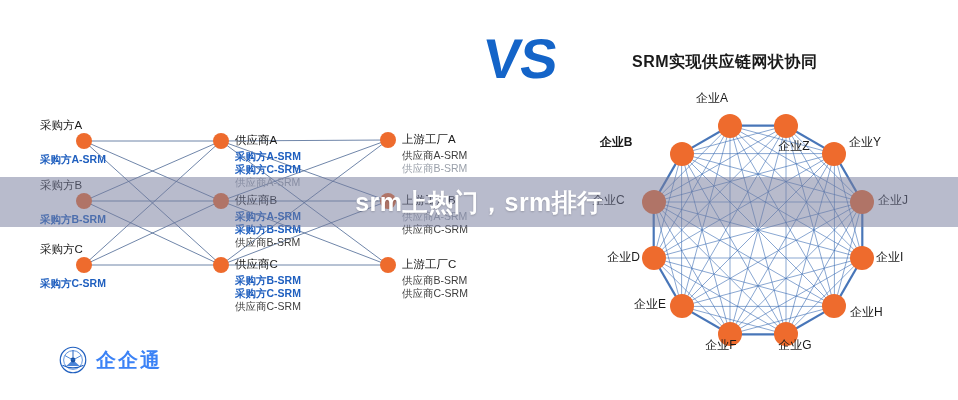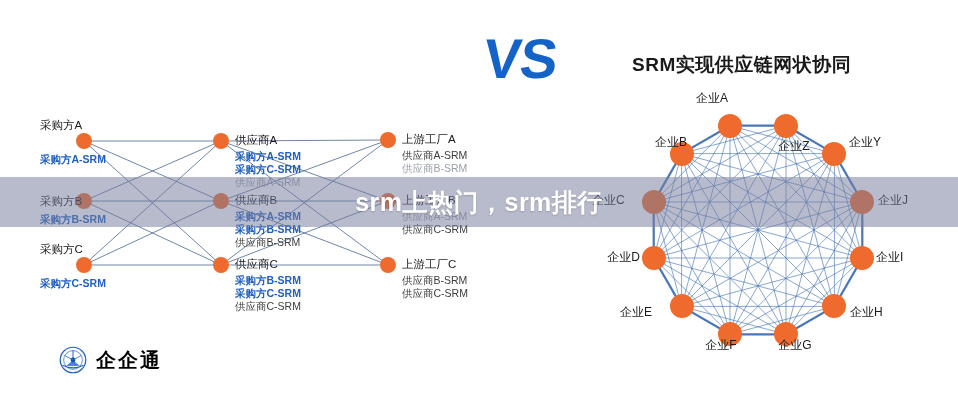--- a/index.html
+++ b/index.html
@@ -2,21 +2,21 @@
 <html><head>
 <meta charset="utf-8">
 <style>
   html,body{margin:0;padding:0;}
   body{width:958px;height:400px;background:#ffffff;overflow:hidden;
        font-family:"Liberation Sans","DejaVu Sans",sans-serif;}
   #stage{position:relative;width:958px;height:400px;background:#fff;}
 
   .title{position:absolute;font-weight:bold;color:#1a1a1a;white-space:nowrap;}
   #left-title{left:145px;top:50px;font-size:21px;letter-spacing:1px;}
-  #right-title{left:632px;top:52px;font-size:19px;letter-spacing:0.5px;}
+  #right-title{left:632px;top:52px;font-size:16px;letter-spacing:0.5px;}
   #vs-mark{position:absolute;left:484px;top:26px;font-size:56px;font-weight:bold;
            color:#1464c8;font-family:"Liberation Sans",sans-serif;letter-spacing:-1px;
            font-style:normal;transform:skewX(-6deg);}
 
   svg.lyr{position:absolute;left:0;top:0;width:958px;height:400px;overflow:visible;}
 
   .nodelbl{position:absolute;font-size:11.5px;color:#1a1a1a;white-space:nowrap;line-height:13.5px;}
   .sub{font-size:10.5px;line-height:13px;white-space:nowrap;}
   .sub.b{color:#1f5fbf;font-weight:bold;}
   .sub.g{color:#3d3d3d;}
@@ -24,21 +24,21 @@
   .ent{position:absolute;font-size:12px;color:#1a1a1a;white-space:nowrap;}
 
   #banner{position:absolute;left:0;top:177px;width:958px;height:50px;
           background:rgba(118,124,158,0.52);}
   #banner-text{position:absolute;left:0;top:177px;width:958px;height:50px;
           display:flex;align-items:center;justify-content:center;
           color:#ffffff;font-size:25px;font-weight:bold;letter-spacing:0.5px;
           text-shadow:0 1px 2px rgba(0,0,0,.18);}
 
   #logo{position:absolute;left:58px;top:345px;display:flex;align-items:center;gap:8px;}
-  #logo-text{font-size:20px;color:#000000;font-weight:bold;letter-spacing:2px;}
+  #logo-text{font-size:20px;color:#3b82f6;font-weight:bold;letter-spacing:2px;}
 </style>
 </head>
 <body>
 
 <div id="stage">
 
 
   <div id="vs-mark">VS</div>
 
   <div class="title" id="right-title">SRM实现供应链网状协同</div>
@@ -132,21 +132,21 @@
       <line x1="653.7" y1="202.0" x2="681.6" y2="153.6" stroke="#3f6fb5" stroke-width="2.2" opacity="0.95"></line>
     </svg>
 
   <div id="left-nodes">
       <div style="position: absolute; left: 76px; top: 133px; width: 16px; height: 16px; border-radius: 50%; background: rgb(238, 107, 45);"></div>
       <div class="nodelbl" style="position: absolute; left: 40px; top: 119px; text-align: left;">采购方A</div>
       <div style="position: absolute; left: 40px; top: 153px;">
         <div class="sub b">采购方A-SRM</div>
       </div>
       <div style="position: absolute; left: 76px; top: 193px; width: 16px; height: 16px; border-radius: 50%; background: rgb(238, 107, 45);"></div>
-      <div class="nodelbl" style="position: absolute; left: 40px; top: 179px; text-align: left; margin-top: 16px;">采购方B</div>
+      <div class="nodelbl" style="position: absolute; left: 40px; top: 179px; text-align: left;">采购方B</div>
       <div style="position: absolute; left: 40px; top: 213px;">
         <div class="sub b">采购方B-SRM</div>
       </div>
       <div style="position: absolute; left: 76px; top: 257px; width: 16px; height: 16px; border-radius: 50%; background: rgb(238, 107, 45);"></div>
       <div class="nodelbl" style="position: absolute; left: 40px; top: 243px; text-align: right;">采购方C</div>
       <div style="position: absolute; left: 40px; top: 277px;">
         <div class="sub b">采购方C-SRM</div>
       </div>
       <div style="position: absolute; left: 213px; top: 133px; width: 16px; height: 16px; border-radius: 50%; background: rgb(238, 107, 45);"></div>
       <div class="nodelbl" style="position: absolute; left: 235px; top: 134px;">供应商A</div>
@@ -199,27 +199,27 @@
       <div class="ent" style="position: absolute; top: 192px; left: 878px;">企业J</div>
       <div style="position: absolute; left: 850.32px; top: 245.952px; width: 24px; height: 24px; border-radius: 50%; background: rgb(238, 107, 45);"></div>
       <div class="ent" style="position: absolute; top: 249px; left: 876px;">企业I</div>
       <div style="position: absolute; left: 822.368px; top: 294.368px; width: 24px; height: 24px; border-radius: 50%; background: rgb(238, 107, 45);"></div>
       <div class="ent" style="position: absolute; top: 304px; left: 850px;">企业H</div>
       <div style="position: absolute; left: 773.952px; top: 322.32px; width: 24px; height: 24px; border-radius: 50%; background: rgb(238, 107, 45);"></div>
       <div class="ent" style="position: absolute; top: 337px; left: 773px; width: 44px; text-align: center;">企业G</div>
       <div style="position: absolute; left: 718.048px; top: 322.32px; width: 24px; height: 24px; border-radius: 50%; background: rgb(238, 107, 45);"></div>
       <div class="ent" style="position: absolute; top: 337px; left: 699px; width: 44px; text-align: center;">企业F</div>
       <div style="position: absolute; left: 669.632px; top: 294.368px; width: 24px; height: 24px; border-radius: 50%; background: rgb(238, 107, 45);"></div>
-      <div class="ent" style="position: absolute; top: 304px; left: 620px; width: 46px; text-align: left;">企业E</div>
+      <div class="ent" style="position: absolute; top: 296px; left: 620px; width: 46px; text-align: right;">企业E</div>
       <div style="position: absolute; left: 641.68px; top: 245.952px; width: 24px; height: 24px; border-radius: 50%; background: rgb(238, 107, 45);"></div>
       <div class="ent" style="position: absolute; top: 249px; left: 594px; width: 46px; text-align: right;">企业D</div>
       <div style="position: absolute; left: 641.68px; top: 190.048px; width: 24px; height: 24px; border-radius: 50%; background: rgb(238, 107, 45);"></div>
       <div class="ent" style="position: absolute; top: 192px; left: 592px; width: 46px; text-align: left;">企业C</div>
       <div style="position: absolute; left: 669.632px; top: 141.632px; width: 24px; height: 24px; border-radius: 50%; background: rgb(238, 107, 45);"></div>
-      <div class="ent" style="position: absolute; top: 134px; left: 655px; width: 46px; text-align: left;">企业B</div>
+      <div class="ent" style="position: absolute; top: 134px; left: 593px; width: 46px; text-align: center; font-weight: bold;">企业B</div>
     </div>
 
   <div id="banner"></div>
   <div id="banner-text">srm上热门，srm排行</div>
 
   <div id="logo">
     <svg width="30" height="30" viewBox="0 0 40 40">
       <circle cx="20" cy="20" r="17" fill="none" stroke="#1f5fbf" stroke-width="1.6"></circle>
       <circle cx="20" cy="20" r="12.5" fill="none" stroke="#2b6fd0" stroke-width="1"></circle>
       <path d="M20 7 L20 20" stroke="#1f5fbf" stroke-width="1.3"></path>

